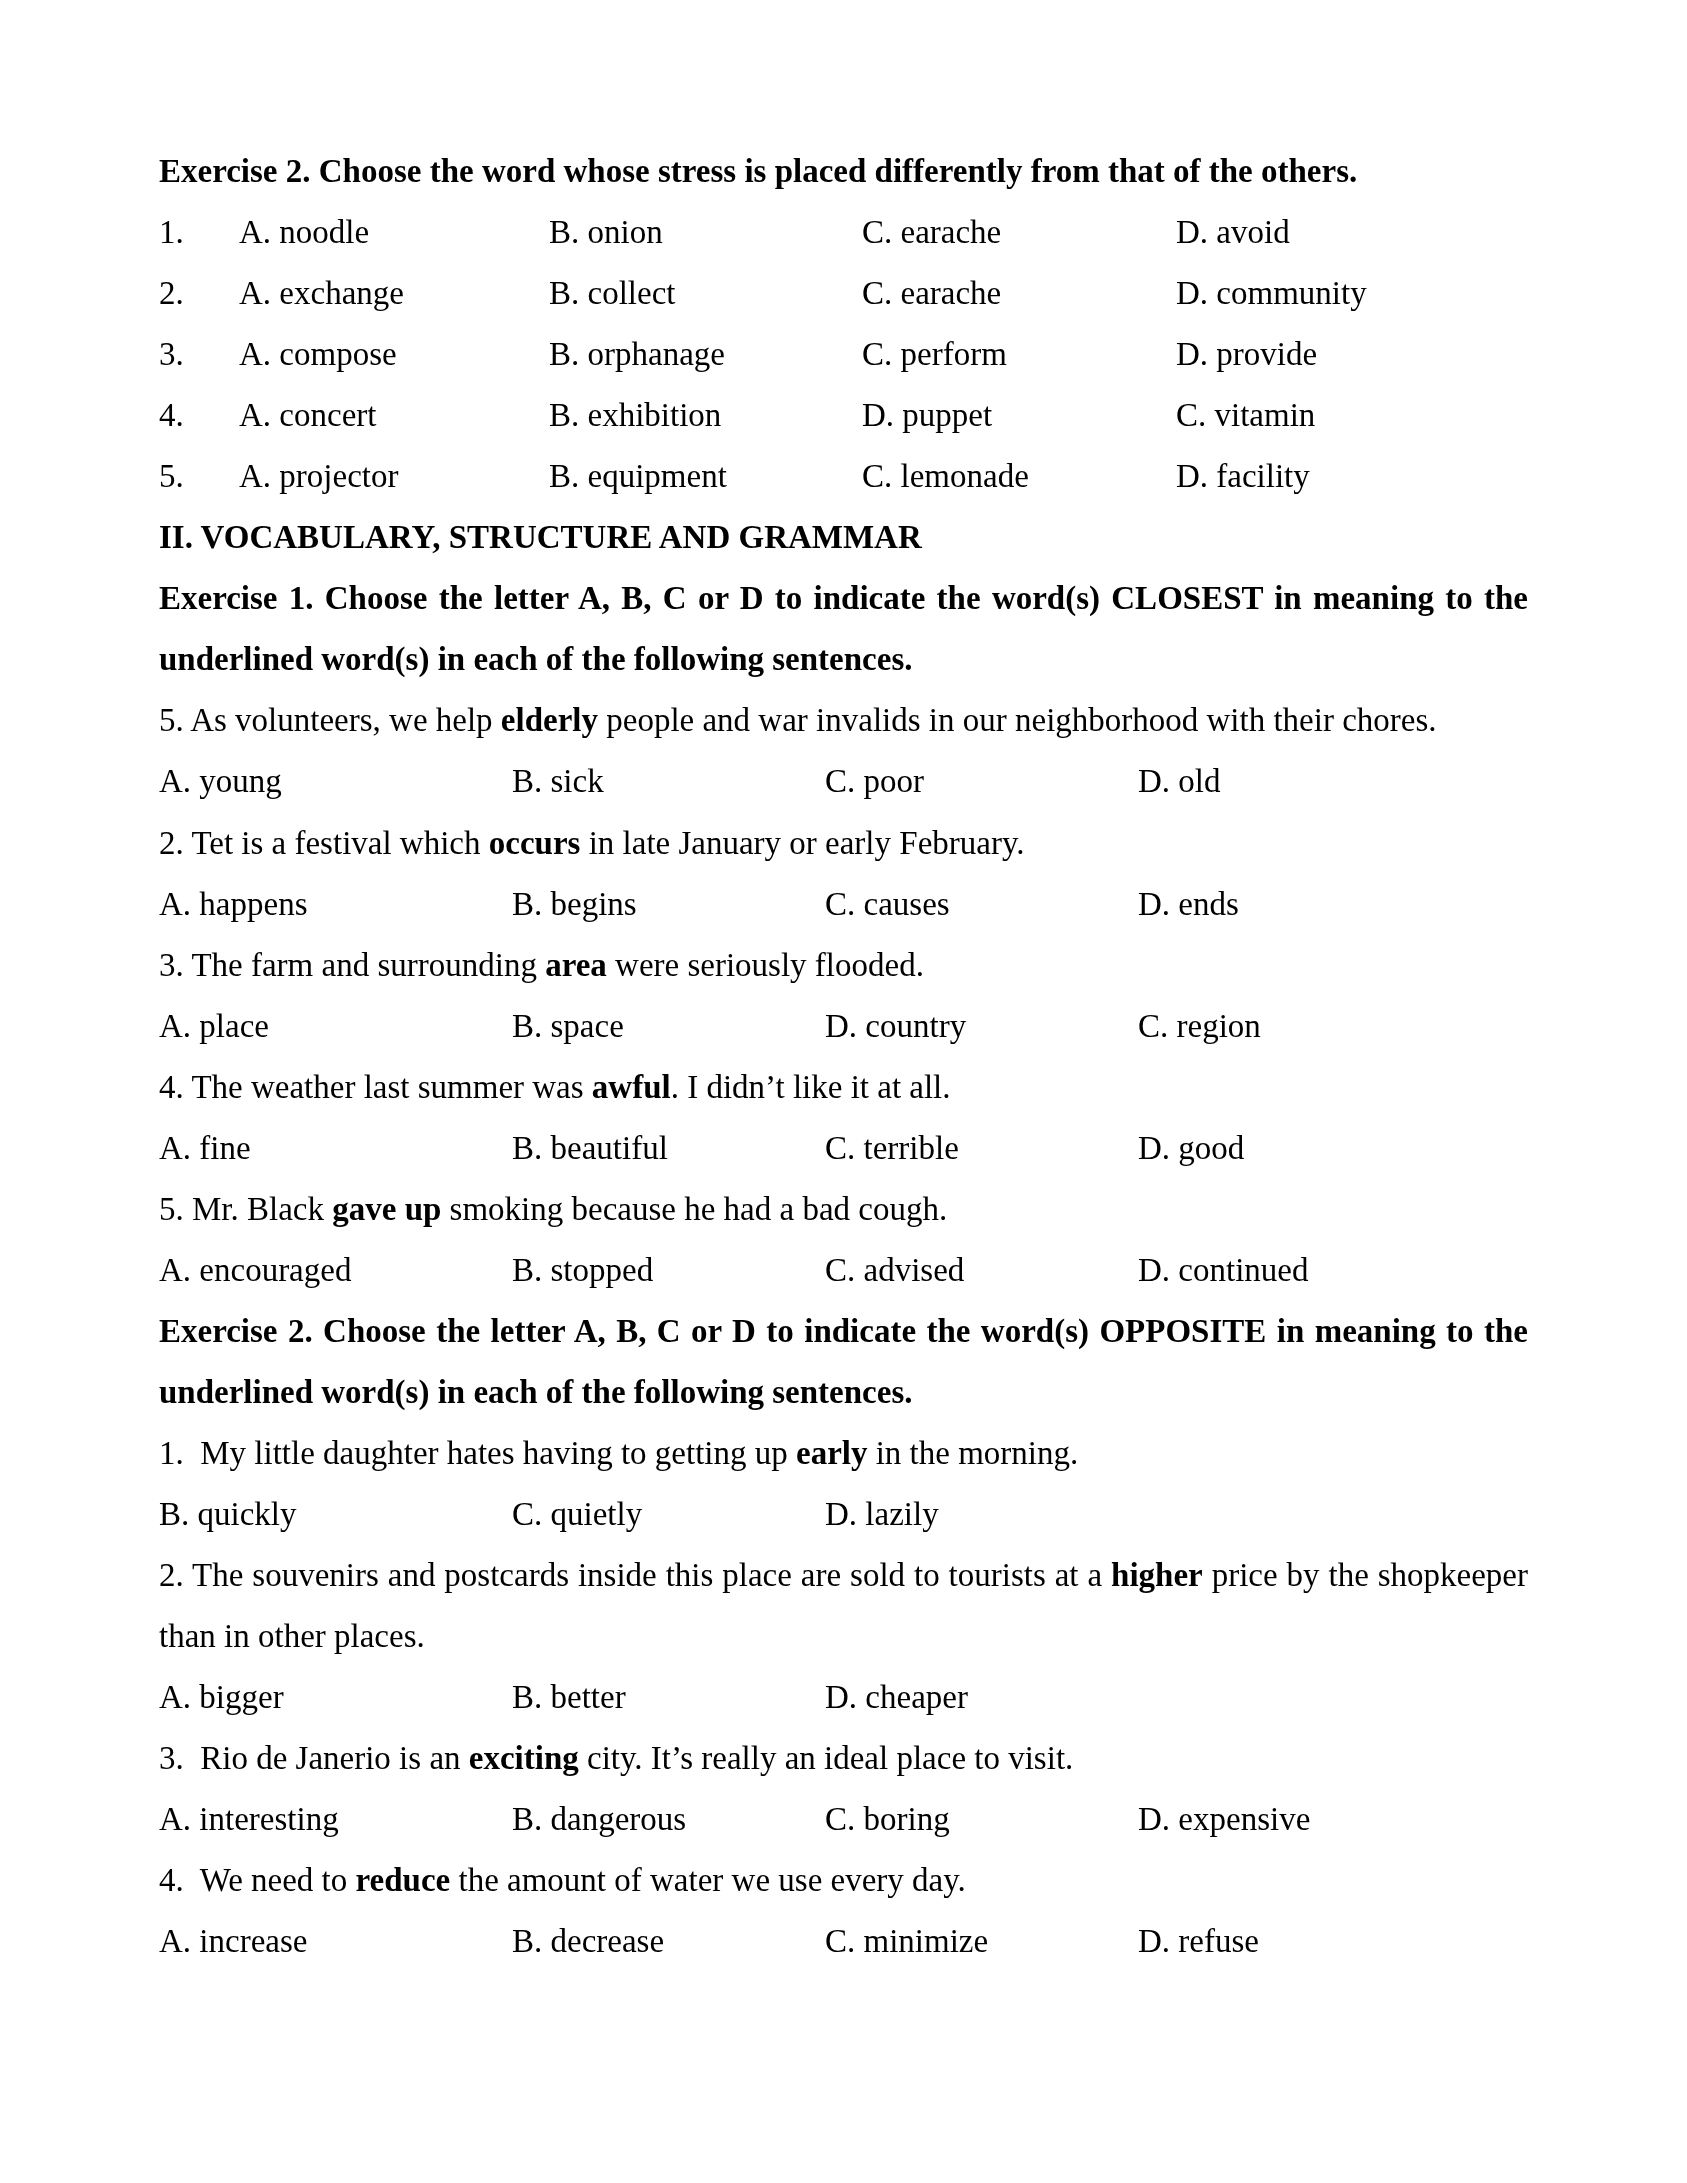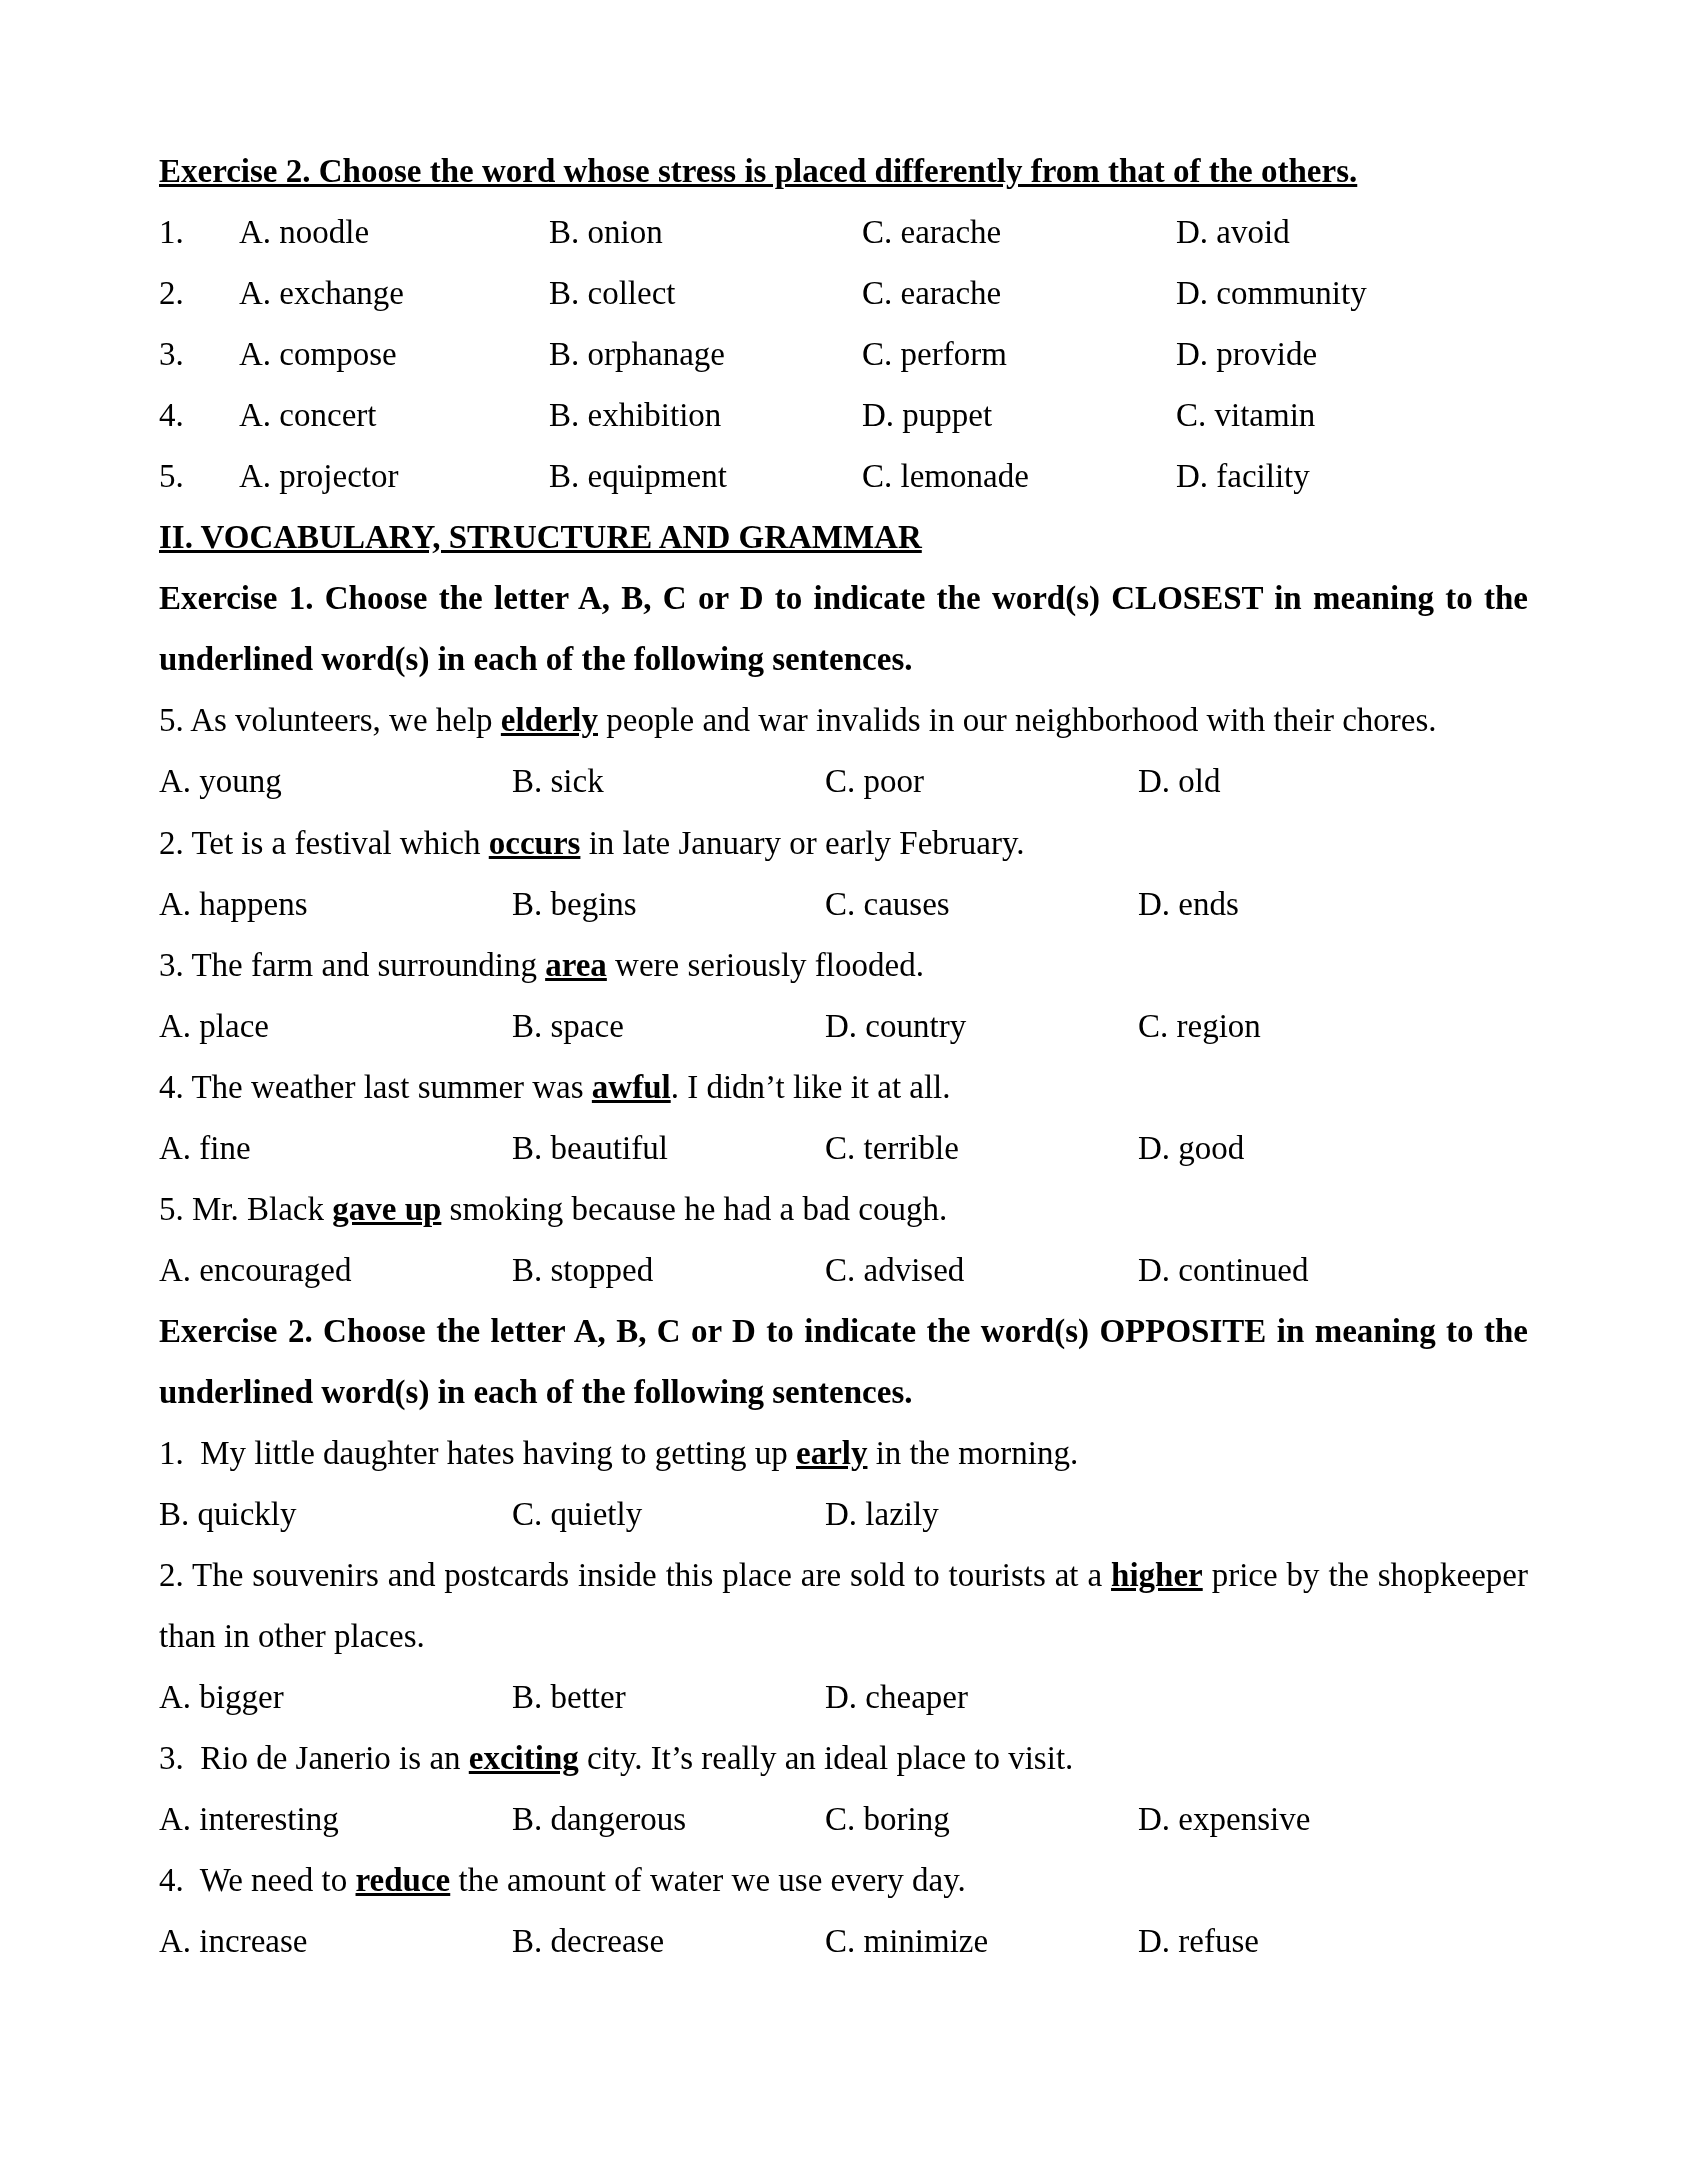--- a/index.html
+++ b/index.html
@@ -21,42 +21,40 @@
     width: 1687px;
   }
   .heading {
     font-weight: bold;
     line-height: 1.85;
     text-align: justify;
   }
   .heading.nowrap {
     white-space: nowrap;
     text-align: left;
-    text-decoration: underline;
   }
   .question {
     line-height: 1.85;
     text-align: justify;
   }
   .row {
     display: grid;
     line-height: 1.85;
   }
   .stress-row {
     grid-template-columns: 80px 310px 313px 314px auto;
   }
   .options-row {
     grid-template-columns: 353px 313px 313px auto;
   }
   .opt, .num {
     white-space: nowrap;
   }
   .bu {
     font-weight: bold;
-    text-decoration: underline;
   }
 </style>
 </head>
 <body>
 
 <div class="doc">
     <div class="heading nowrap"><span>Exercise 2. Choose the word whose stress is placed differently from that of the others.</span></div>
     <div class="row stress-row">
       <span class="num">1.</span>
       <span class="opt">A. noodle</span>

